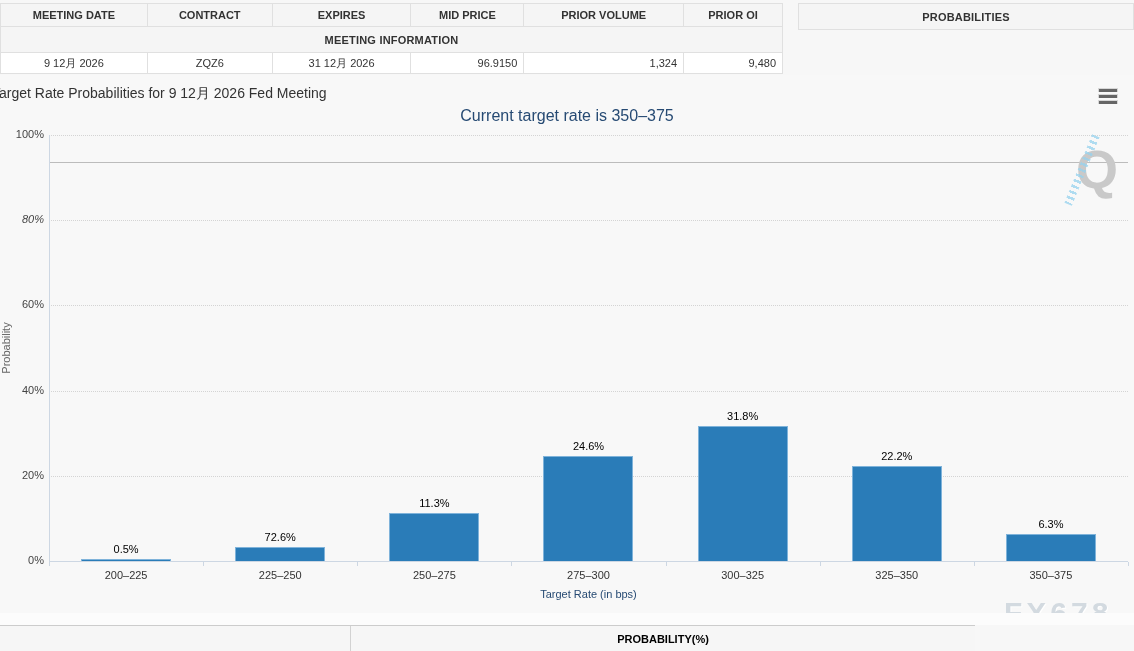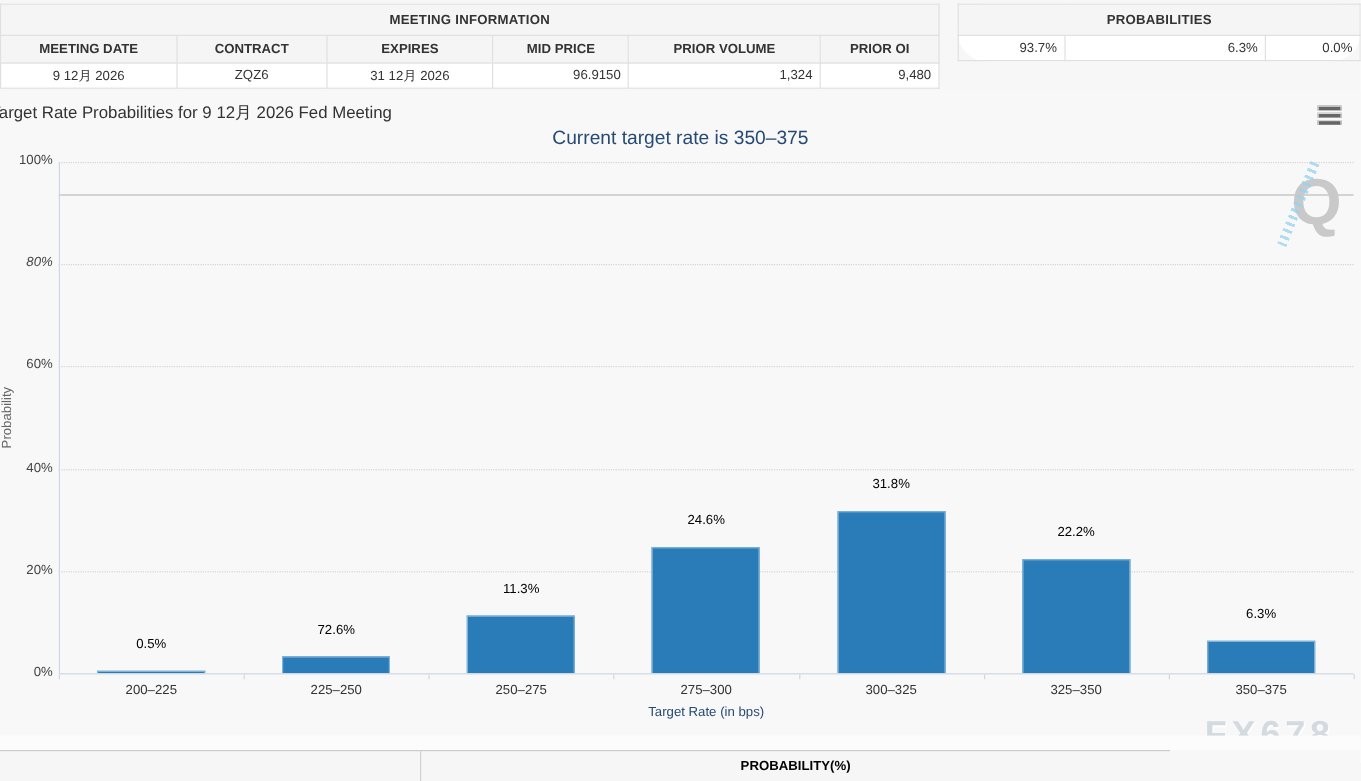--- a/index.html
+++ b/index.html
@@ -28,21 +28,21 @@
   .g100{top:60px;}.g80{top:145px;}.g60{top:230px;}.g40{top:316px;}.g20{top:401px;}
   #refline{position:absolute;left:49px;width:1079px;height:0;border-top:1px solid #bcbcbc;}
   #yaxis-line{position:absolute;left:49px;top:60px;width:0;height:426px;border-left:1px solid #cdd7e3;}
   #xaxis-line{position:absolute;left:49px;top:486px;width:1079px;height:0;border-top:1px solid #cdd7e3;}
   .ylab{position:absolute;left:0;width:44px;text-align:right;font-size:11px;color:#444;}
   .yl0{top:479px;}.yl1{top:394px;}.yl2{top:309px;}.yl3{top:223px;}.yl4{top:138px;font-style:italic;}.yl5{top:53px;}
   #ytitle{position:absolute;left:-206px;top:266px;width:426px;height:14px;text-align:center;
           font-size:11px;color:#666;transform:rotate(-90deg);}
 
   #bars{position:absolute;left:49px;top:60px;width:1079px;height:426px;display:flex;align-items:flex-end;}
-  .bcol{flex:1;height:100%;display:flex;flex-direction:column;justify-content:flex-end;align-items:center;gap:12px;}
+  .bcol{flex:1;height:100%;display:flex;flex-direction:column;justify-content:flex-end;align-items:center;}
   .blabel{font-size:11px;color:#000;margin-bottom:4px;}
   .bar{width:90px;background:#2a7cb8;border:1px solid #7fb3da;border-bottom:none;box-sizing:border-box;}
 
   #xticks{position:absolute;left:49px;top:486px;width:1079px;height:5px;}
   .xtick{position:absolute;top:1px;width:0;height:4px;border-left:1px solid #cdd7e3;}
   #xlabels{position:absolute;left:49px;top:494px;width:1079px;display:flex;}
   .xcell{flex:1;text-align:center;font-size:11px;color:#333;}
   #xtitle{position:absolute;left:49px;top:513px;width:1079px;text-align:center;font-size:11px;color:#264a73;}
 
   
@@ -69,30 +69,30 @@
     <colgroup>
         <col style="width:147px">
         <col style="width:125px">
         <col style="width:139px">
         <col style="width:113px">
         <col style="width:160px">
         <col style="width:99px">
       </colgroup>
     <tbody>
         <tr>
-          <td class="sect" colspan="6">MEETING INFORMATION</td>
-        </tr>
-    <tr>
       <td class="head">MEETING DATE</td>
       <td class="head">CONTRACT</td>
       <td class="head">EXPIRES</td>
       <td class="head">MID PRICE</td>
       <td class="head">PRIOR VOLUME</td>
       <td class="head">PRIOR OI</td>
     </tr>
+    <tr>
+          <td class="sect" colspan="6">MEETING INFORMATION</td>
+        </tr>
     <tr>
       <td class="c">9 12月 2026</td>
       <td class="c">ZQZ6</td>
       <td class="c">31 12月 2026</td>
       <td class="r">96.9150</td>
       <td class="r">1,324</td>
       <td class="r">9,480</td>
     </tr>
   </tbody>
     </table>
@@ -100,25 +100,20 @@
   <table id="prob-table" class="tbl">
     <colgroup>
         <col style="width:89px">
         <col style="width:168px">
         <col style="width:79px">
       </colgroup>
     <tbody>
         <tr>
           <td class="sect" colspan="3">PROBABILITIES</td>
         </tr>
-    <tr>
-      <td class="r">93.7%</td>
-      <td class="r">6.3%</td>
-      <td class="r">0.0%</td>
-    </tr>
   </tbody>
     </table>
 
   <div id="chart-region">
     <div id="chart-title">Target Rate Probabilities for 9 12月 2026 Fed Meeting</div>
     <div id="menu-icon" title="Chart context menu">
       <div class="mbar"></div>
       <div class="mbar"></div>
       <div class="mbar"></div>
     </div>

